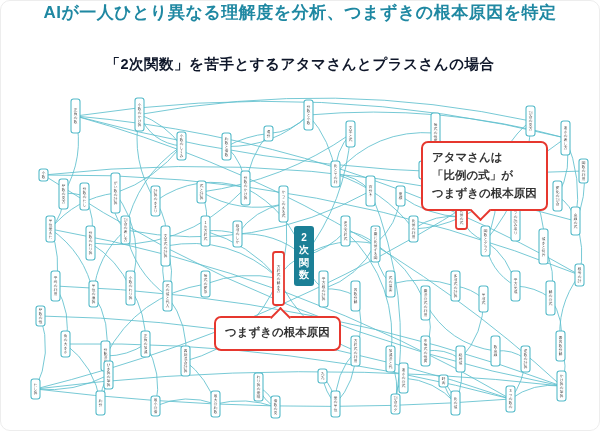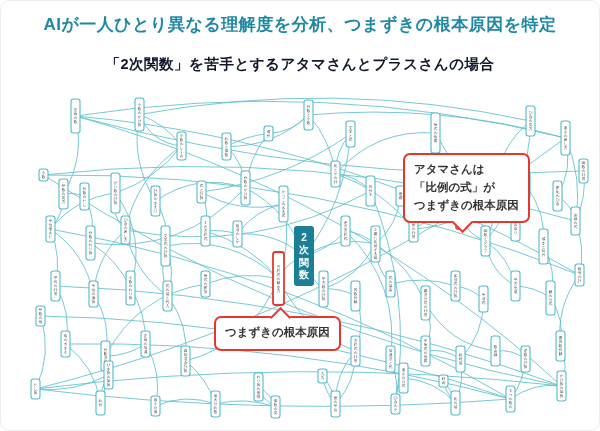--- a/index.html
+++ b/index.html
@@ -2,38 +2,38 @@
 <html style="--teal: #1f88a2; --red: #e6372e;"><head>
 <meta charset="utf-8">
 <style>
   html,body{margin:0;padding:0;background:#fff;}
   .page{
     position:relative;width:600px;height:431px;background:#fff;overflow:hidden;
     font-family:"Liberation Sans","DejaVu Sans",sans-serif;
     border:1px solid #ededed;border-radius:10px;box-sizing:border-box;
   }
   .title{
-    position:absolute;top:12px;left:0;width:100%;text-align:center;
+    position:absolute;top:0;left:0;width:100%;text-align:center;
     font-size:17px;font-weight:bold;letter-spacing:.5px;color:var(--teal,#1f88a2);
     z-index:2;
   }
   .subtitle{
     position:absolute;top:54px;left:0;width:100%;text-align:center;
     font-size:14.5px;font-weight:bold;letter-spacing:.5px;color:#0f172a;
     z-index:2;
   }
   svg.net{position:absolute;left:0;top:0;z-index:1;}
   .callout{
     position:absolute;z-index:3;background:#fff;
     border:2.5px solid var(--red,#e6372e);border-radius:7px;
     padding:6px 9px 7px 9px;
     font-size:11.5px;font-weight:bold;line-height:1.55;color:#333;
     white-space:nowrap;
   }
-  .callout-atama{left:402px;top:140px;margin-top:12px;}
+  .callout-atama{left:420px;top:140px;}
   .callout-plus{left:213px;top:315px;}
   .tail{
     position:absolute;width:13px;height:13px;background:#fff;
     transform:rotate(45deg);
   }
   .tail-down{
     bottom:-8.5px;
     border-right:2.5px solid var(--red,#e6372e);
     border-bottom:2.5px solid var(--red,#e6372e);
   }

